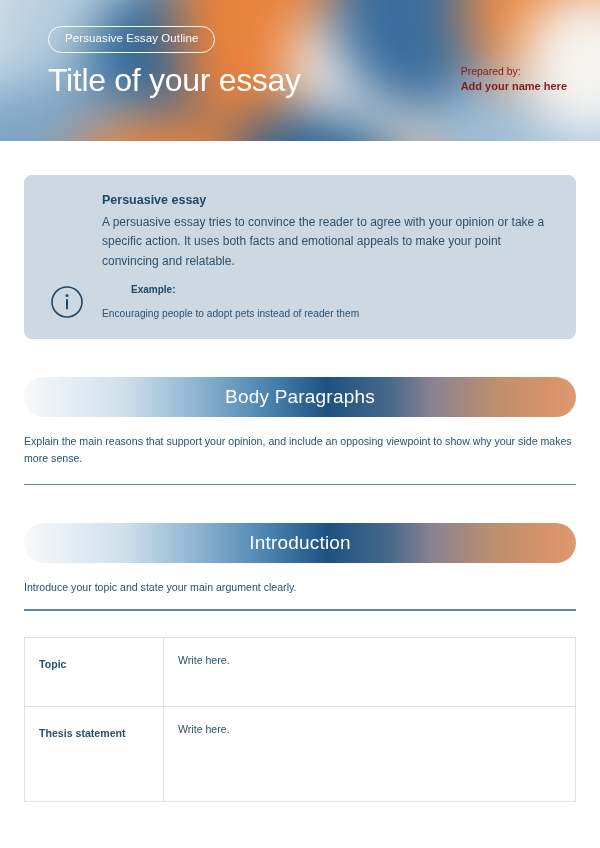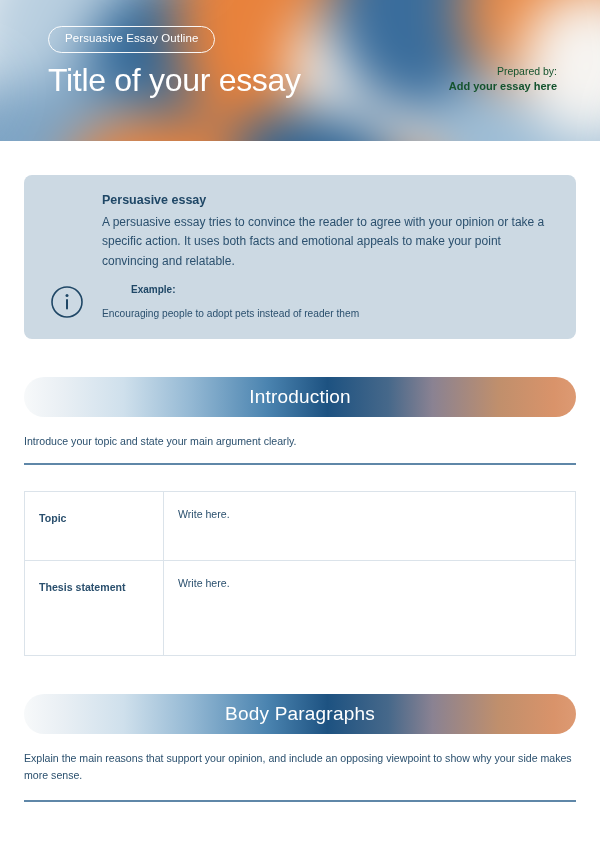--- a/index.html
+++ b/index.html
@@ -68,24 +68,24 @@
     color: #ffffff;
     font-size: 32px;
     font-weight: 300;
     line-height: 1;
     margin-top: 11px;
     letter-spacing: -0.3px;
     white-space: nowrap;
   }
   .prepared {
     position: absolute;
-    right: 43px;
+    right: 33px;
     top: 64px;
-    text-align: right;
-    color: #14532d;
+    text-align: left;
+    color: #7f1d1d;
     line-height: 1.45;
   }
   .prepared-label { font-size: 10.5px; font-weight: 400; display: block; }
   .prepared-name  { font-size: 11px;  font-weight: 700; display: block; }
 
   
   .page { padding: 0 24px; box-sizing: border-box; width: 600px; }
 
   .infobox {
     margin-top: 34px;
@@ -207,40 +207,48 @@
     <div class="blob b-orange4"></div>
   </div>
 
   <div class="header-inner">
     <div class="badge">Persuasive Essay Outline</div>
     <div class="title">Title of your essay</div>
   </div>
 
   <div class="prepared">
     <span class="prepared-label">Prepared by:</span>
-    <span class="prepared-name">Add your essay here</span>
+    <span class="prepared-name">Add your name here</span>
   </div>
 </div>
 
 <div class="page">
 
   <div class="infobox">
     <div class="info-icon">
       <svg width="34" height="34" viewBox="0 0 34 34">
         <circle cx="17" cy="17" r="15" fill="none" stroke="#1f4766" stroke-width="1.6"></circle>
         <circle cx="17" cy="10.6" r="1.5" fill="#1f4766"></circle>
         <rect x="16" y="14" width="2" height="10.5" rx="1" fill="#1f4766"></rect>
       </svg>
     </div>
     <div class="info-body">
       <div class="info-title">Persuasive essay</div>
       <div class="info-desc">A persuasive essay tries to convince the reader to agree with your opinion or take a specific action. It uses both facts and emotional appeals to make your point convincing and relatable.</div>
       <div class="info-ex-label">Example:</div>
       <div class="info-ex-text">Encouraging people to adopt pets instead of reader them</div>
     </div>
+  </div>
+
+  <div class="section section-body-para">
+    <div class="banner">
+      <span class="banner-title">Body Paragraphs</span>
+    </div>
+    <div class="section-desc">Explain the main reasons that support your opinion, and include an opposing viewpoint to show why your side makes more sense.</div>
+    <div class="rule"></div>
   </div>
 
   <div class="section">
     <div class="banner">
       <span class="banner-title">Introduction</span>
     </div>
     <div class="section-desc">Introduce your topic and state your main argument clearly.</div>
     <div class="rule"></div>
 
     <table class="outline">
@@ -250,21 +258,13 @@
           <td class="value-cell">Write here.</td>
         </tr>
         <tr class="row-thesis">
           <td class="label-cell">Thesis statement</td>
           <td class="value-cell">Write here.</td>
         </tr>
       </tbody>
     </table>
   </div>
 
-  <div class="section section-body-para">
-    <div class="banner">
-      <span class="banner-title">Body Paragraphs</span>
-    </div>
-    <div class="section-desc">Explain the main reasons that support your opinion, and include an opposing viewpoint to show why your side makes more sense.</div>
-    <div class="rule"></div>
-  </div>
-
 </div>
 
 </body></html>

